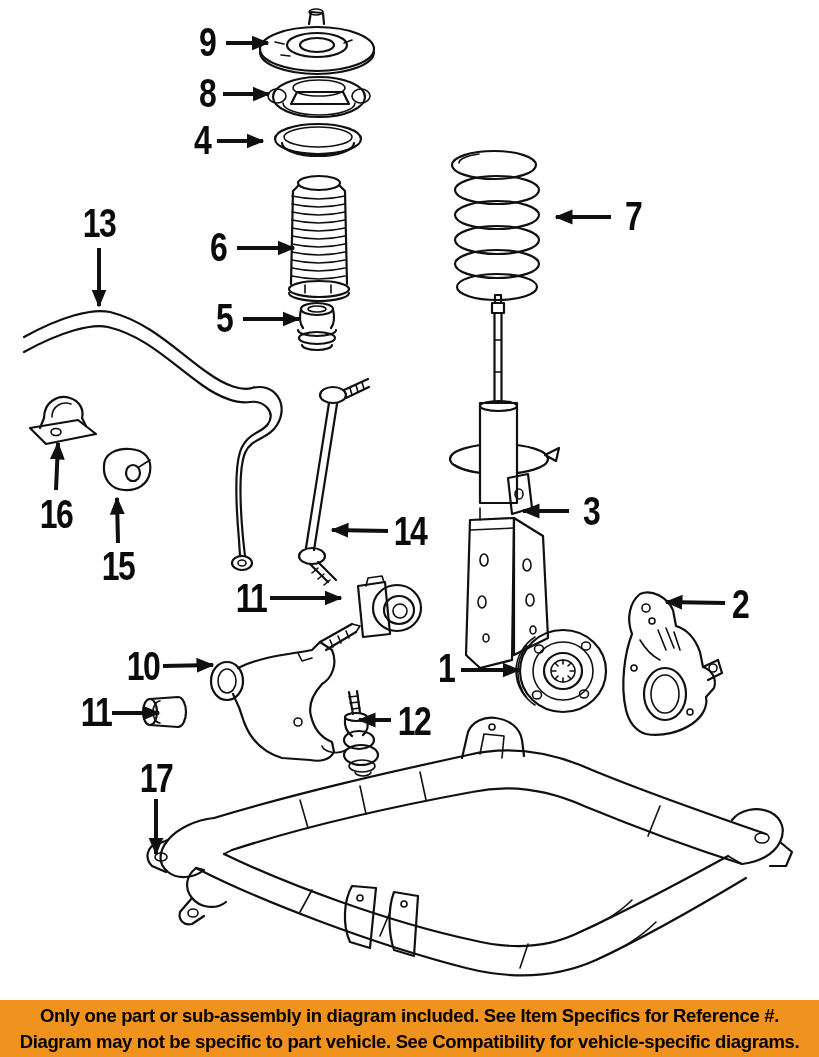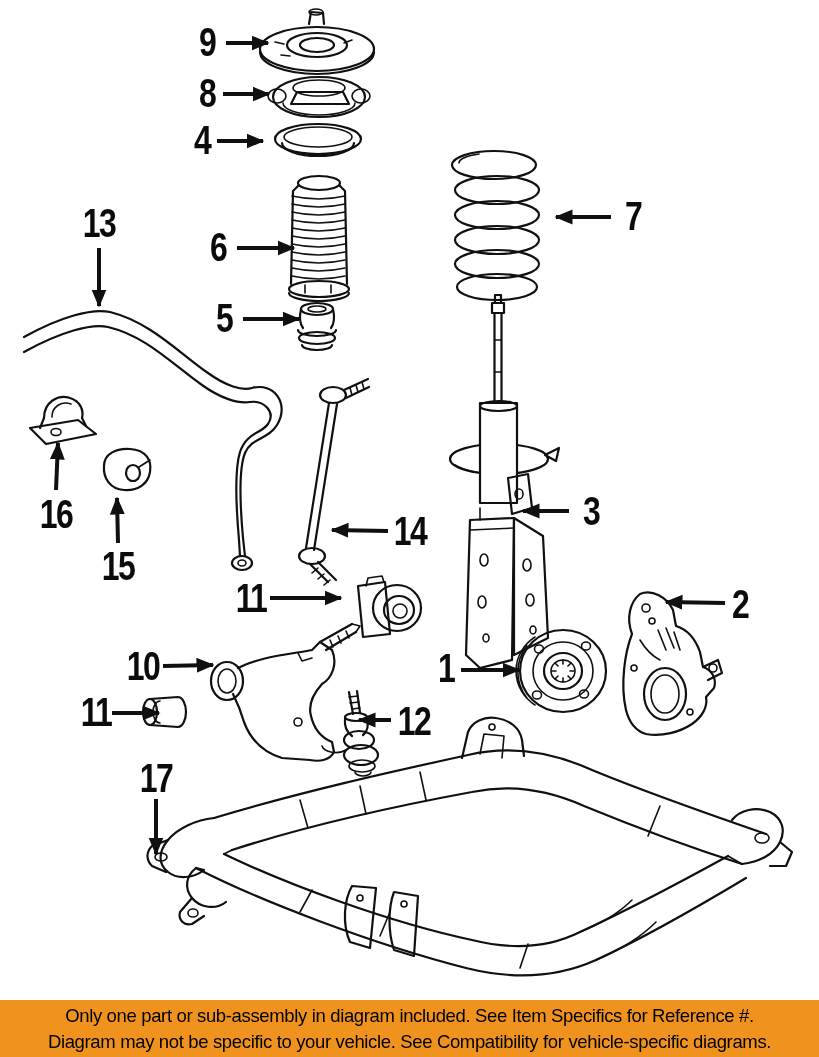--- a/index.html
+++ b/index.html
@@ -16,21 +16,21 @@
   .callout{
     position:absolute;transform:translate(-50%,-50%) scaleX(0.8);
     font-weight:800;font-size:40px;letter-spacing:-2px;color:#0b0b0b;
     font-family:"Liberation Sans",sans-serif;line-height:1;white-space:nowrap;
   }
   .banner{
     position:absolute;left:0;top:1000px;width:819px;height:57px;background:#EF921E;
     color:#000;display:flex;flex-direction:column;justify-content:center;align-items:center;
   }
   .banner .bline{
-    font-weight:normal;font-size:18.5px;letter-spacing:-0.35px;line-height:26px;
+    font-weight:bold;font-size:18.5px;letter-spacing:-0.35px;line-height:26px;
     white-space:nowrap;text-align:center;
   }
 </style>
 </head>
 <body>
 
 <div class="stage">
   <div class="diagram-area">
 
     <svg class="art" width="819" height="1000" viewBox="0 0 819 1000">
@@ -269,15 +269,15 @@
     <div class="callout" style="left:143px;top:666px">10</div>
     <div class="callout" style="left:96px;top:712px">11</div>
     <div class="callout" style="left:414px;top:721px">12</div>
     <div class="callout" style="left:446px;top:668px">1</div>
     <div class="callout" style="left:740px;top:604px">2</div>
     <div class="callout" style="left:156px;top:778px">17</div>
   </div>
 
   <div class="banner">
     <div class="bline">Only one part or sub-assembly in diagram included. See Item Specifics for Reference #.</div>
-    <div class="bline">Diagram may not be specific to your vehicle. See Compatibility for vehicle-specific diagrams.</div>
+    <div class="bline">Diagram may not be specific to part vehicle. See Compatibility for vehicle-specific diagrams.</div>
   </div>
 </div>
 
 </body></html>

